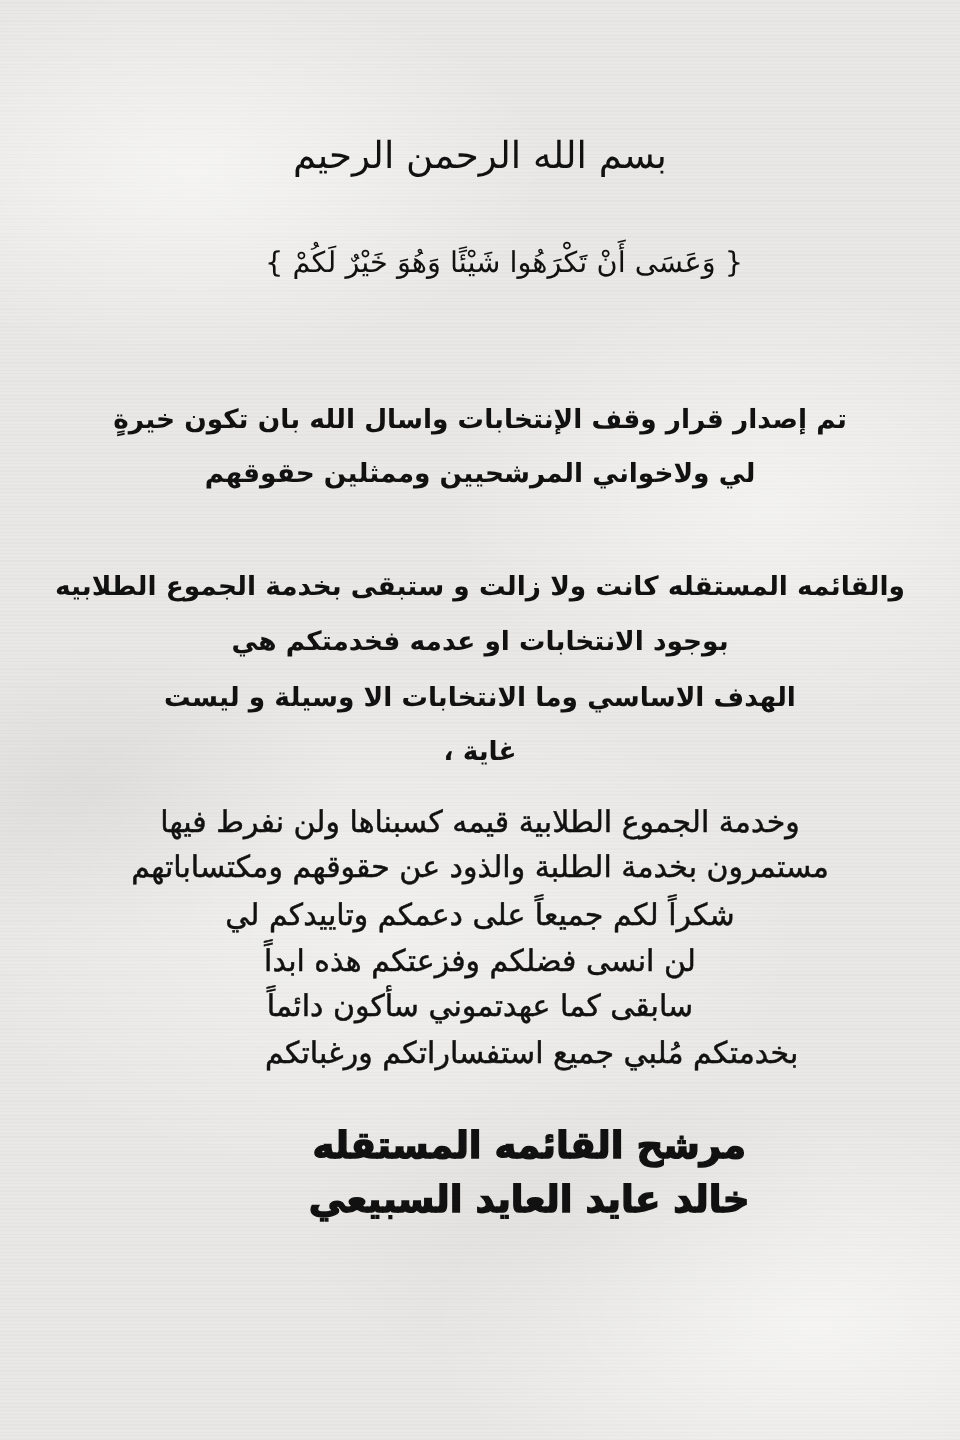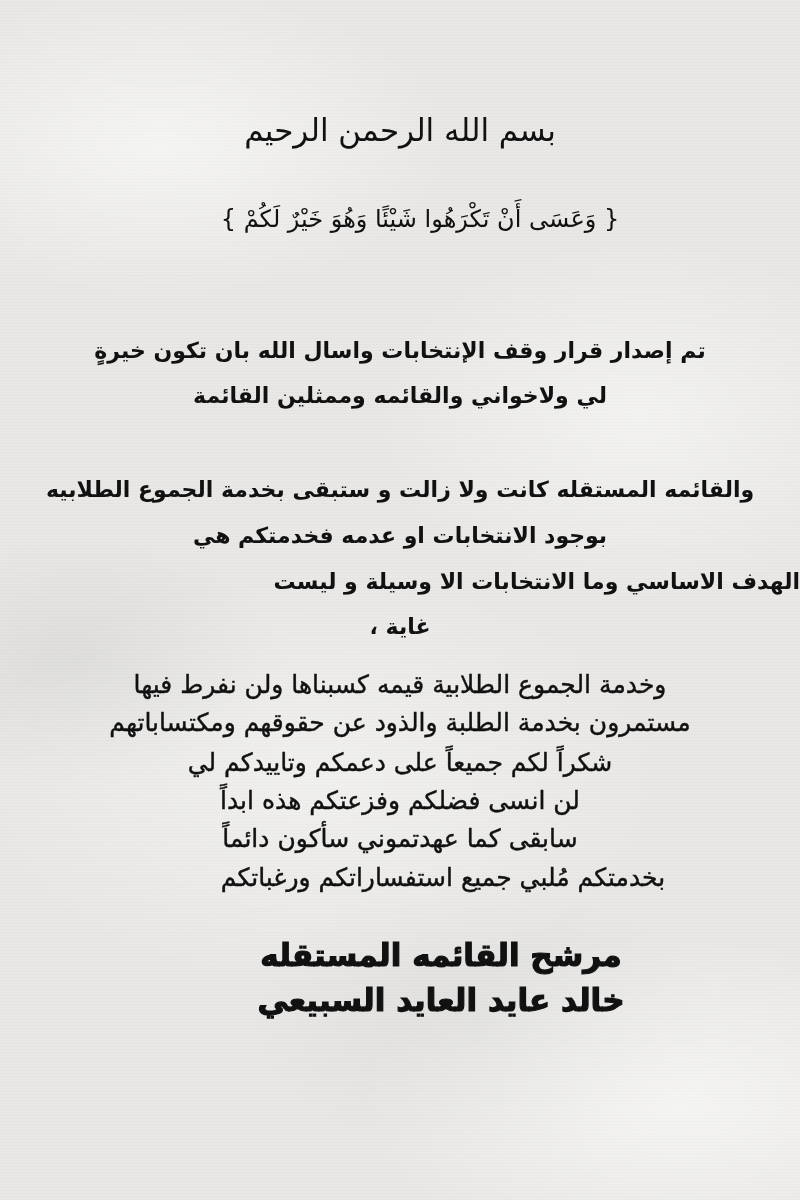--- a/index.html
+++ b/index.html
@@ -77,27 +77,27 @@
 <body>
 
 <div class="page">
 
   <div class="line basmala">بسم الله الرحمن الرحيم</div>
 
   <div class="line verse">{ وَعَسَى أَنْ تَكْرَهُوا شَيْئًا وَهُوَ خَيْرٌ لَكُمْ }</div>
 
   <div>
     <div class="line body-text" style="top:334px;">تم إصدار قرار وقف الإنتخابات واسال الله بان تكون خيرةٍ</div>
-    <div class="line body-text" style="top:379px;">لي ولاخواني والقائمه وممثلين القائمة</div>
+    <div class="line body-text" style="top:379px;">لي ولاخواني المرشحيين وممثلين حقوقهم</div>
   </div>
 
   <div>
     <div class="line body-text" style="top:473px;">والقائمه المستقله كانت ولا زالت و ستبقى بخدمة الجموع الطلابيه</div>
     <div class="line body-text" style="top:519px;">بوجود الانتخابات او عدمه فخدمتكم هي</div>
-    <div class="line body-text" style="top:565px;text-align:right;">الهدف الاساسي وما الانتخابات الا وسيلة و ليست</div>
+    <div class="line body-text" style="top:565px;">الهدف الاساسي وما الانتخابات الا وسيلة و ليست</div>
     <div class="line body-text" style="top:610px;">غاية ،</div>
   </div>
 
   <div>
     <div class="line body-text medium" style="top:668px;">وخدمة الجموع الطلابية قيمه كسبناها ولن نفرط فيها</div>
     <div class="line body-text medium" style="top:706px;">مستمرون بخدمة الطلبة والذود عن حقوقهم ومكتساباتهم</div>
     <div class="line body-text medium" style="top:746px;">شكراً لكم جميعاً على دعمكم وتاييدكم لي</div>
     <div class="line body-text medium" style="top:784px;">لن انسى فضلكم وفزعتكم هذه ابداً</div>
     <div class="line body-text medium" style="top:822px;">سابقى كما عهدتموني سأكون دائماً</div>
     <div class="line body-text medium" style="top:861px;padding-left:43px;">بخدمتكم مُلبي جميع استفساراتكم ورغباتكم</div>

